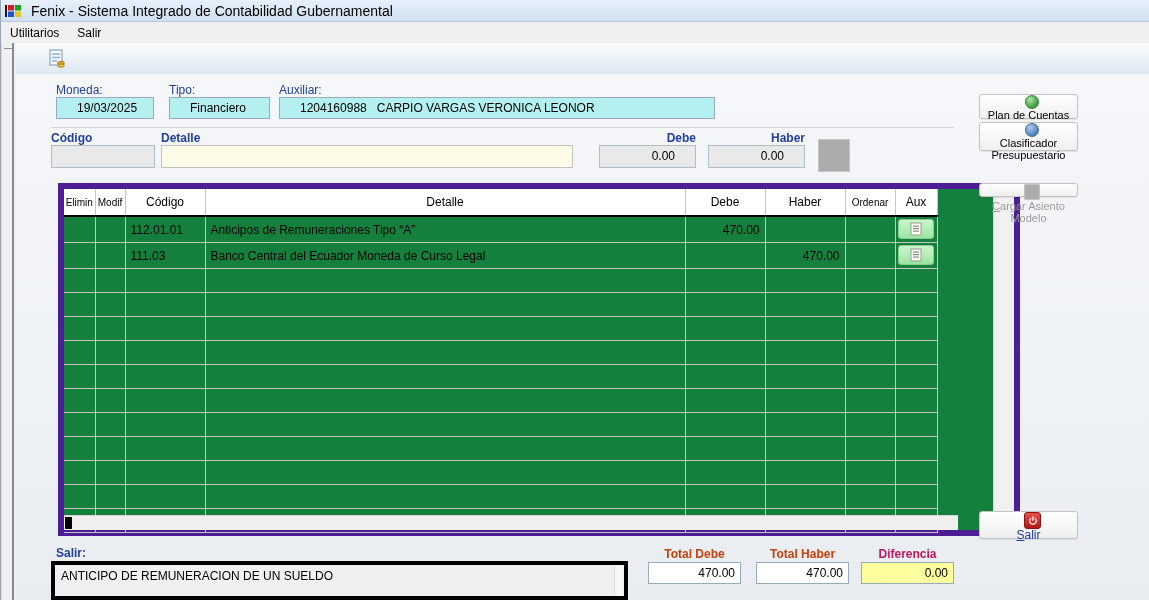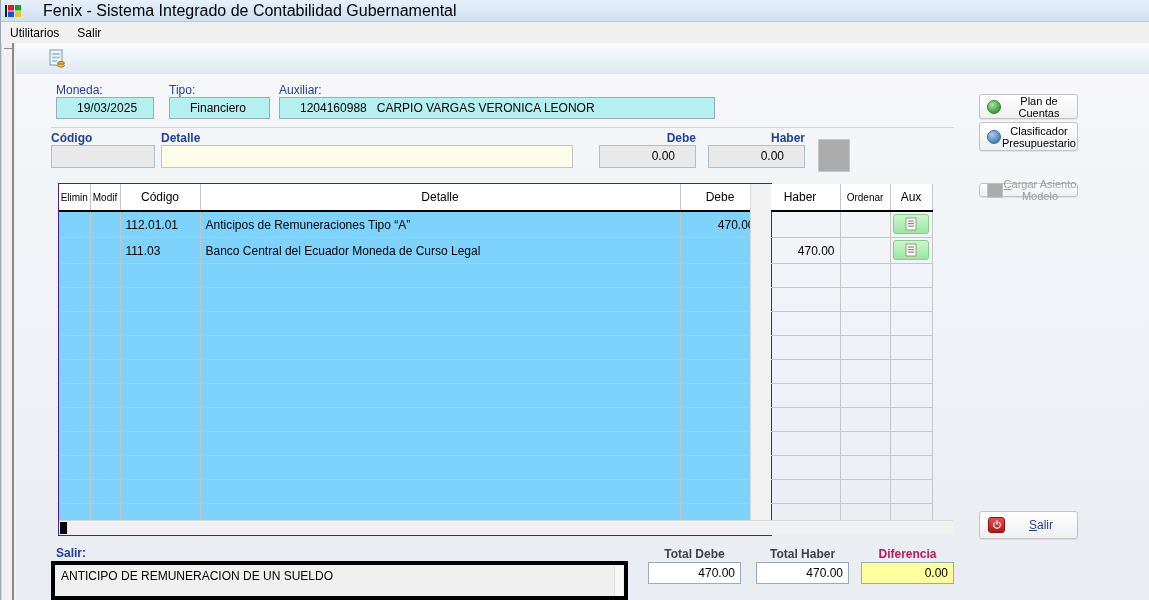--- a/index.html
+++ b/index.html
@@ -3,21 +3,21 @@
 <meta charset="utf-8">
 <style>
   * { margin:0; padding:0; box-sizing:border-box; }
   body { font-family:"Liberation Sans", sans-serif; font-size:12px; color:#000; }
   #window { position:relative; width:1149px; height:600px; background:#eef1f5; overflow:hidden; border-left:1px solid #9aa7b5; }
 
   
   #titlebar { position:absolute; top:0; left:0; width:1149px; height:22px;
     background:linear-gradient(#e7f0fa,#cfe0f1); border-bottom:1px solid #b9c9db;
     display:flex; align-items:center; padding-left:4px; }
-  #titlebar .title-text { margin-left:22px; font-size:16px; }
+  #titlebar .title-text { margin-left:10px; font-size:14px; }
   .winlogo { width:16px; height:14px; display:inline-block; }
 
   
   #menubar { position:absolute; top:22px; left:0; width:1149px; height:21px; background:#f0f0f0;
     display:flex; align-items:center; }
   .menu-item { padding:2px 9px; cursor:default; }
 
   
   #leftstrip { position:absolute; top:43px; left:0; width:13px; height:557px; background:#f0f0f0;
     border-right:2px solid #8a8a8a; border-left:1px solid #d7d7d7; }
@@ -39,59 +39,59 @@
   .field { position:absolute; border:1px solid #97abbe; background:#fff; line-height:20px;
     padding:0 20px; overflow:hidden; white-space:pre; }
   .cyan { background:#b4f0f0; }
   .grayf { background:#e9e9e9; border-color:#aebecd; }
   .yellowf { background:#fdfce9; border-color:#c3c3c3; }
   .num { text-align:right; }
 
   .sep { position:absolute; height:1px; background:#d5d5d5; }
 
   
-  #grid-wrap { position:absolute; left:57px; top:183px; width:714px; height:353px;
-    background:#7dd3fc; border:1px solid #4c1d95; }
+  #grid-wrap { position:absolute; left:57px; top:183px; width:962px; height:353px;
+    background:#15803d; border:6px solid #4c1d95; }
   #grid { position:absolute; left:0; top:0; width:873px; border-collapse:collapse; table-layout:fixed; }
   #grid th { font-weight:normal; height:27px; border-right:1px solid #c6c6c6; background:#fff;
     border-bottom:2px solid #000; font-size:12px; }
   #grid th.sm { font-size:10px; }
   #grid td { height:24px; border-right:1px solid #c6c6c6; border-bottom:1px solid #c6c6c6;
     font-size:12px; padding:0 5px; overflow:hidden; white-space:nowrap; }
   #grid td.col-debe, #grid td.col-haber { text-align:right; }
   #grid td.col-aux { padding:0; text-align:center; }
   .aux-btn { display:inline-block; width:36px; height:20px; margin-top:2px; border-radius:3px;
     border:1px solid #8cc894; background:linear-gradient(#ccf6cc,#9ae6a2); line-height:18px; }
   .vscroll { position:absolute; right:0; top:0; width:21px; height:336px; background:#f1f1f1;
     border-left:1px solid #d8d8d8; }
   .hscroll { position:absolute; left:0; bottom:0; width:894px; height:15px; background:#f0f0f0;
     border-top:1px solid #d8d8d8; }
   .hscroll .thumb { position:absolute; left:1px; top:1px; width:7px; height:12px; background:#000; }
 
   
   .side-btn { position:absolute; left:978px; width:99px; border:1px solid #c3c3c3; border-radius:3px;
     background:linear-gradient(#ffffff,#efefef); box-shadow:0 1px 1px rgba(0,0,0,.08);
-    display:flex; align-items:center; font-size:11px; cursor:default; }
+    display:flex; align-items:center; font-size:11px; cursor:default;flex-direction:column; }
   .side-btn .txt { flex:1; text-align:center; line-height:12px; }
   .sphere { width:14px; height:14px; border-radius:50%; margin-left:7px; flex:0 0 14px; }
   .sphere.green { background:radial-gradient(circle at 35% 30%, #a8e6a0, #3f9e3f 70%); border:1px solid #2f7d2f; }
   .sphere.blue  { background:radial-gradient(circle at 35% 30%, #aecdea, #4a82bd 70%); border:1px solid #3a6a9d; }
   .graysq { width:16px; height:15px; background:#ababab; border:1px solid #c2c2c2; margin-left:7px; flex:0 0 16px; }
   .disabled-txt { color:#9a9a9a; }
   .pwr { width:17px; height:16px; border-radius:3px; margin-left:8px; flex:0 0 17px;
     background:linear-gradient(#e65050,#b01818); border:1px solid #8c1212;
     display:flex; align-items:center; justify-content:center; }
   .navy { color:#23409a; }
 
   
   .glosa-box { position:absolute; left:50px; top:561px; width:577px; height:39px; background:#f0f0f0;
     border:4px solid #000000; padding:4px 6px; }
   .glosa-scroll { position:absolute; top:1px; right:1px; bottom:0; width:9px; background:#f7f7f7;
     border-left:1px solid #ddd; }
-  .tot-lbl { position:absolute; top:547px; width:93px; text-align:center; font-weight:bold; color:#404040; }
+  .tot-lbl { position:absolute; top:547px; width:93px; text-align:center; font-weight:bold; color:#c2410c; }
   .tot-field { position:absolute; top:562px; width:93px; height:22px; border:1px solid #97abbe;
     background:#fff; text-align:right; padding:0 5px; line-height:20px; }
   .red { color:#be185d; }
   .diff { background:#ffff9e; }
 
   svg { display:block; }
 </style>
 </head>
 <body>
 

